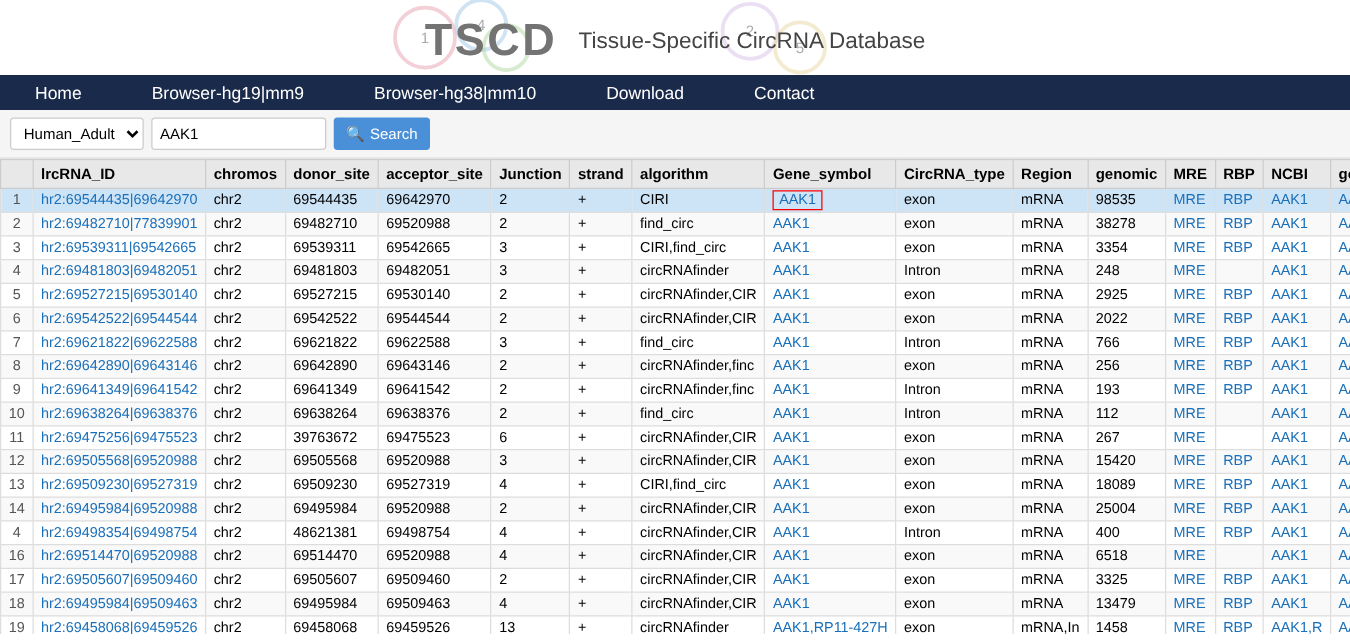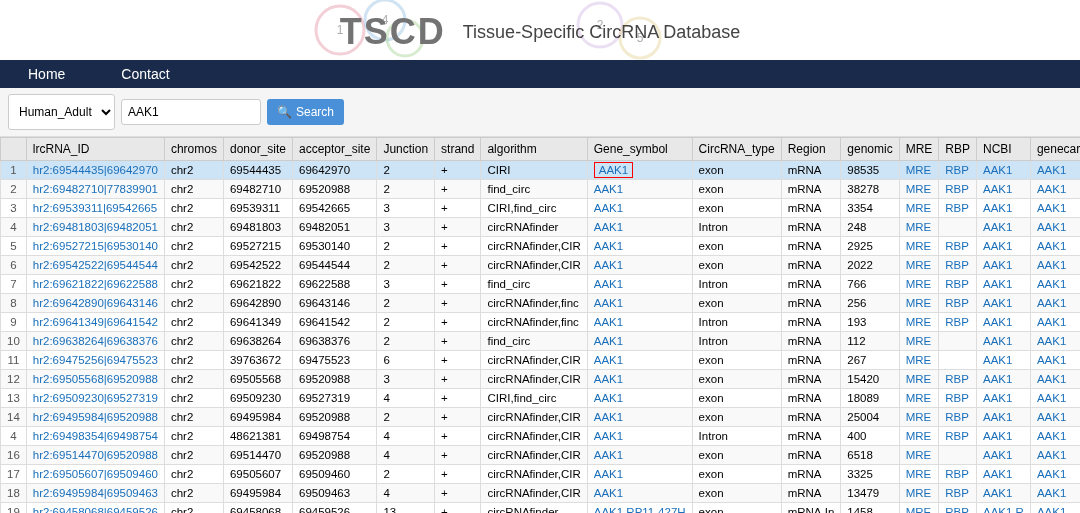--- a/index.html
+++ b/index.html
@@ -61,21 +61,21 @@
       border-bottom: 1px solid #ddd;
       gap: 6px;
     }
     .dropdown-select {
       border: 1px solid #ccc;
       border-radius: 3px;
       padding: 3px 6px;
       font-size: 12px;
       background: #fff;
       cursor: pointer;
-      height: 36px;
+      height: 26px;
     }
     .search-input {
       border: 1px solid #ccc;
       border-radius: 3px;
       padding: 3px 6px;
       font-size: 12px;
       height: 26px;
       width: 140px;
     }
     .search-button {
@@ -104,21 +104,21 @@
       font-size: 11.5px;
     }
     thead tr {
       background: #e8e8e8;
     }
     thead th {
       padding: 4px 6px;
       text-align: left;
       border: 1px solid #ccc;
       white-space: nowrap;
-      font-weight: normal;
+      font-weight: bold;
       font-size: 12px;
     }
     tbody tr:nth-child(even) { background: #f9f9f9; }
     tbody tr:nth-child(odd) { background: #fff; }
     tbody tr.highlighted { background: #cde4f7; }
     tbody td {
       padding: 3px 6px;
       border: 1px solid #ddd;
       white-space: nowrap;
     }
@@ -162,20 +162,23 @@
     <text x="385" y="24" text-anchor="middle" font-size="12" fill="#888" opacity="0.7">4</text>
     <text x="600" y="29" text-anchor="middle" font-size="12" fill="#888" opacity="0.7">2</text>
     <text x="640" y="42" text-anchor="middle" font-size="12" fill="#888" opacity="0.7">5</text>
   </svg>
   <span class="logo-text">TSCD</span>
   <span class="logo-subtitle">Tissue-Specific CircRNA Database</span>
 </div>
 
 <nav class="navbar">
   <div class="navbar-item">Home</div>
+  <div class="navbar-item">Browser-hg19|mm9</div>
+  <div class="navbar-item">Browser-hg38|mm10</div>
+  <div class="navbar-item">Download</div>
   <div class="navbar-item">Contact</div>
 </nav>
 
 <div class="search-bar">
   <select class="dropdown-select">
     <option>Human_Adult</option>
     <option>Human_Fetal</option>
     <option>Mouse_Adult</option>
     <option>Mouse_Fetal</option>
   </select>

